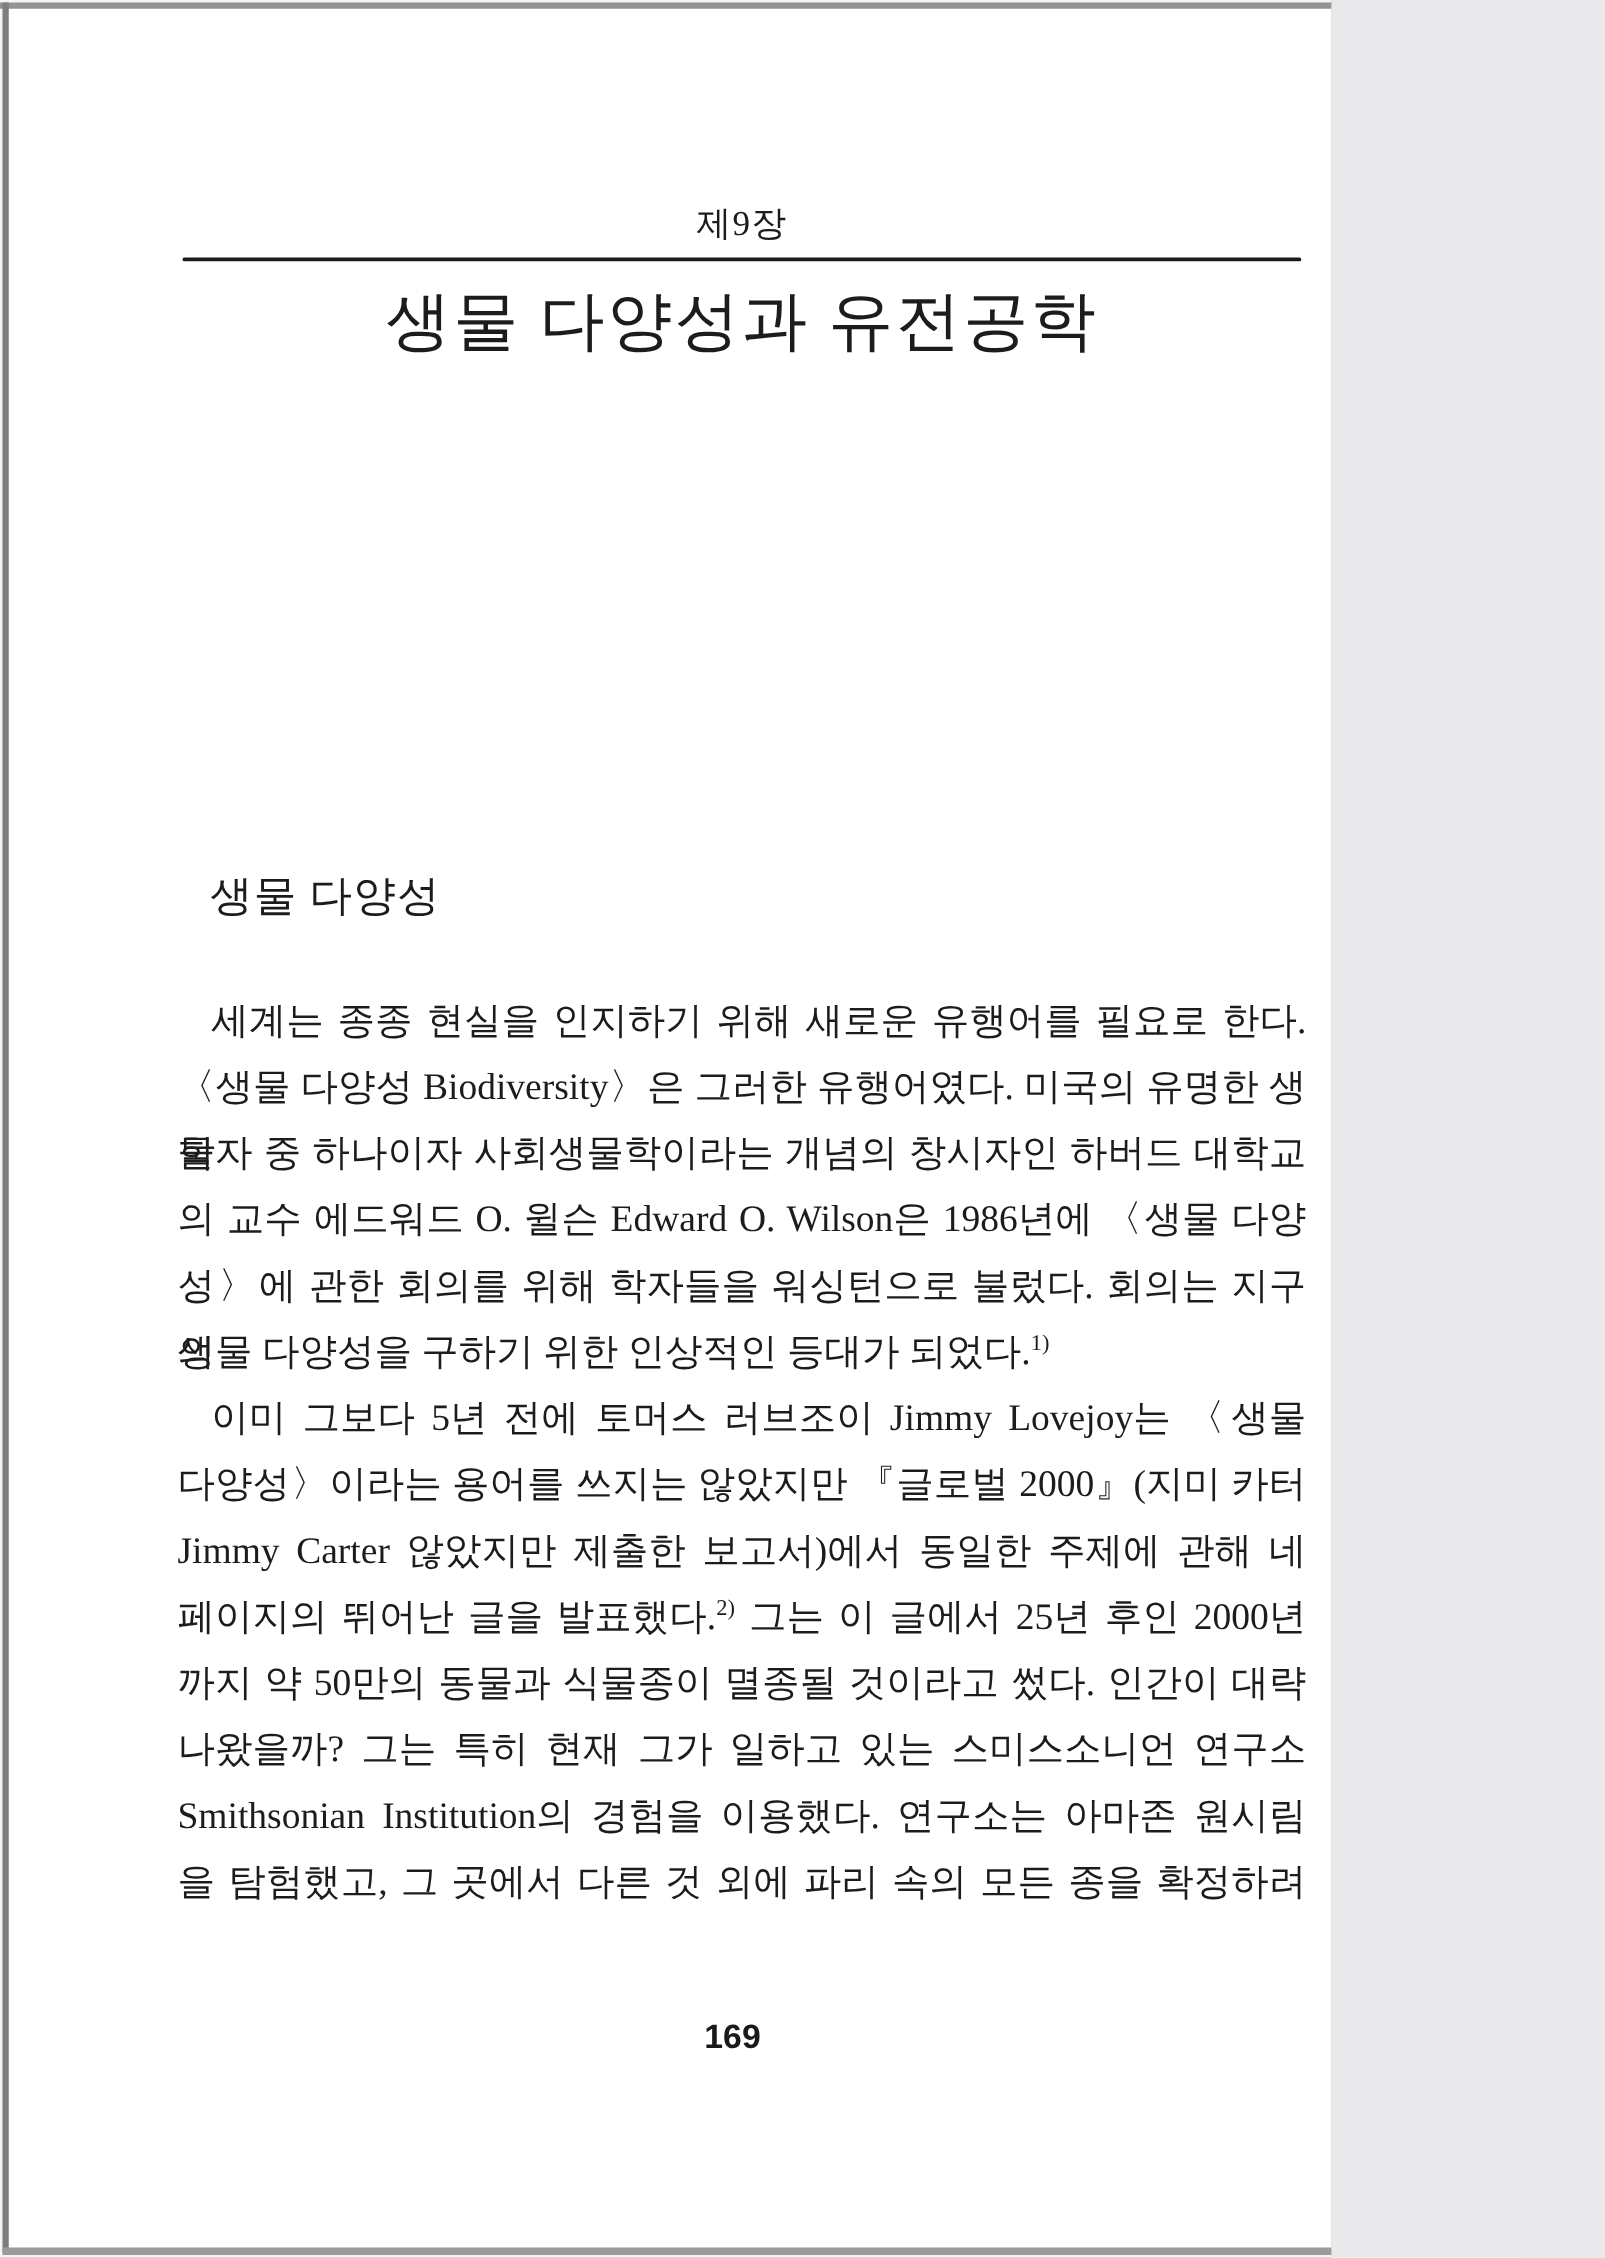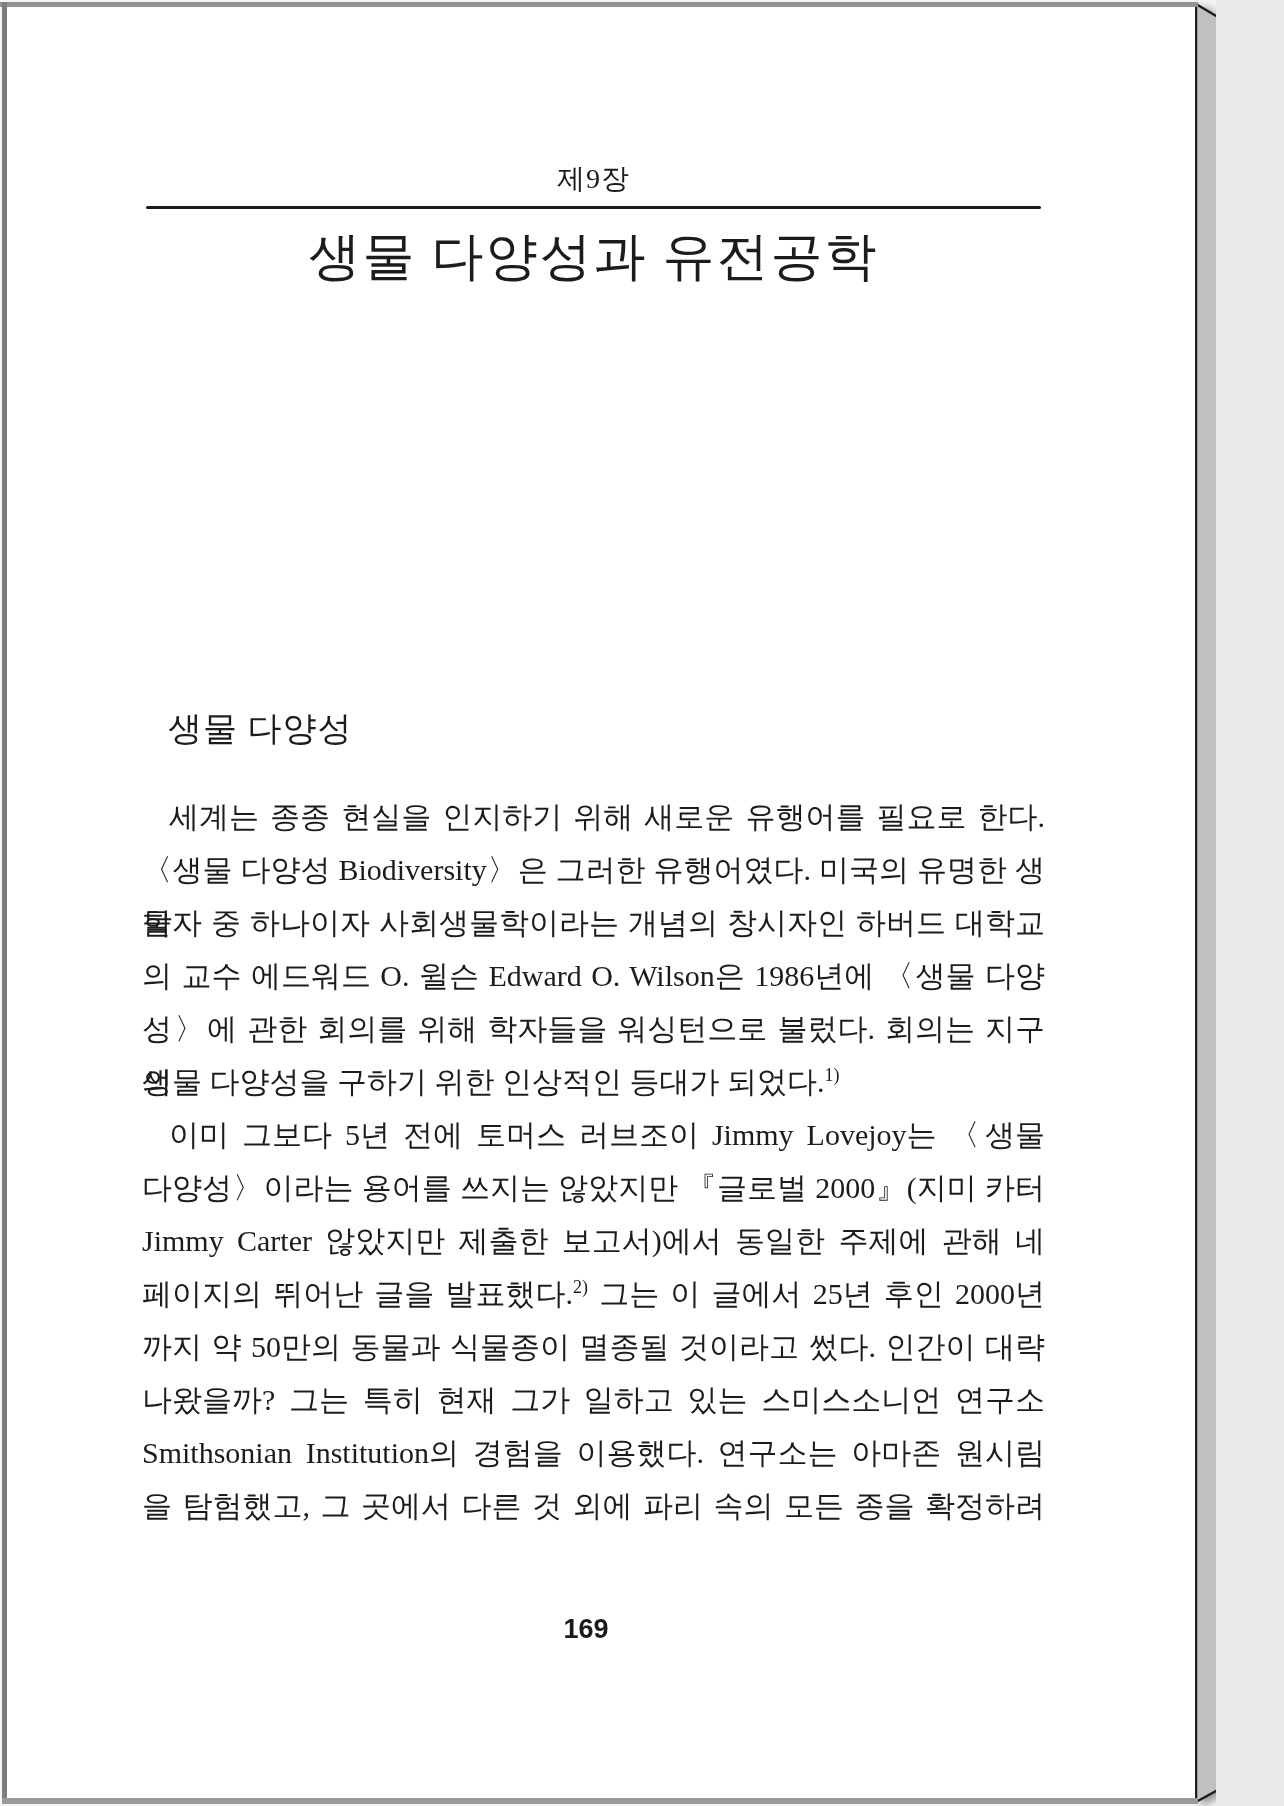--- a/index.html
+++ b/index.html
@@ -1,18 +1,18 @@
 <!DOCTYPE html>
 <html><head>
 <meta charset="utf-8">
 <style>
   html, body { margin: 0; padding: 0; background: #e9e9eb; }
   .canvas {
     position: relative;
-    width: 1216px;
+    width: 1065px;
     height: 1806px;
     background: #ec4899;
     overflow: hidden;
     font-family: "Liberation Serif", "DejaVu Serif", serif;
     color: #1c1c1c;
   }
   .book-svg { position: absolute; left: 0; top: 0; }
 
   .chapter-label {
     position: absolute;
@@ -32,21 +32,20 @@
     top: 222px; left: 142px; width: 903px;
     text-align: center;
     font-size: 52px;
     letter-spacing: 2px;
   }
   .section-heading {
     position: absolute;
     top: 694px; left: 168px;
     font-size: 34px;
     letter-spacing: 1px;
-    margin-top: 12px;
   }
   .body-text {
     position: absolute;
     top: 790px; left: 142px; width: 903px;
     font-size: 30px;
     line-height: 53px;
   }
   .line {
     text-align: justify;
     text-align-last: justify;

